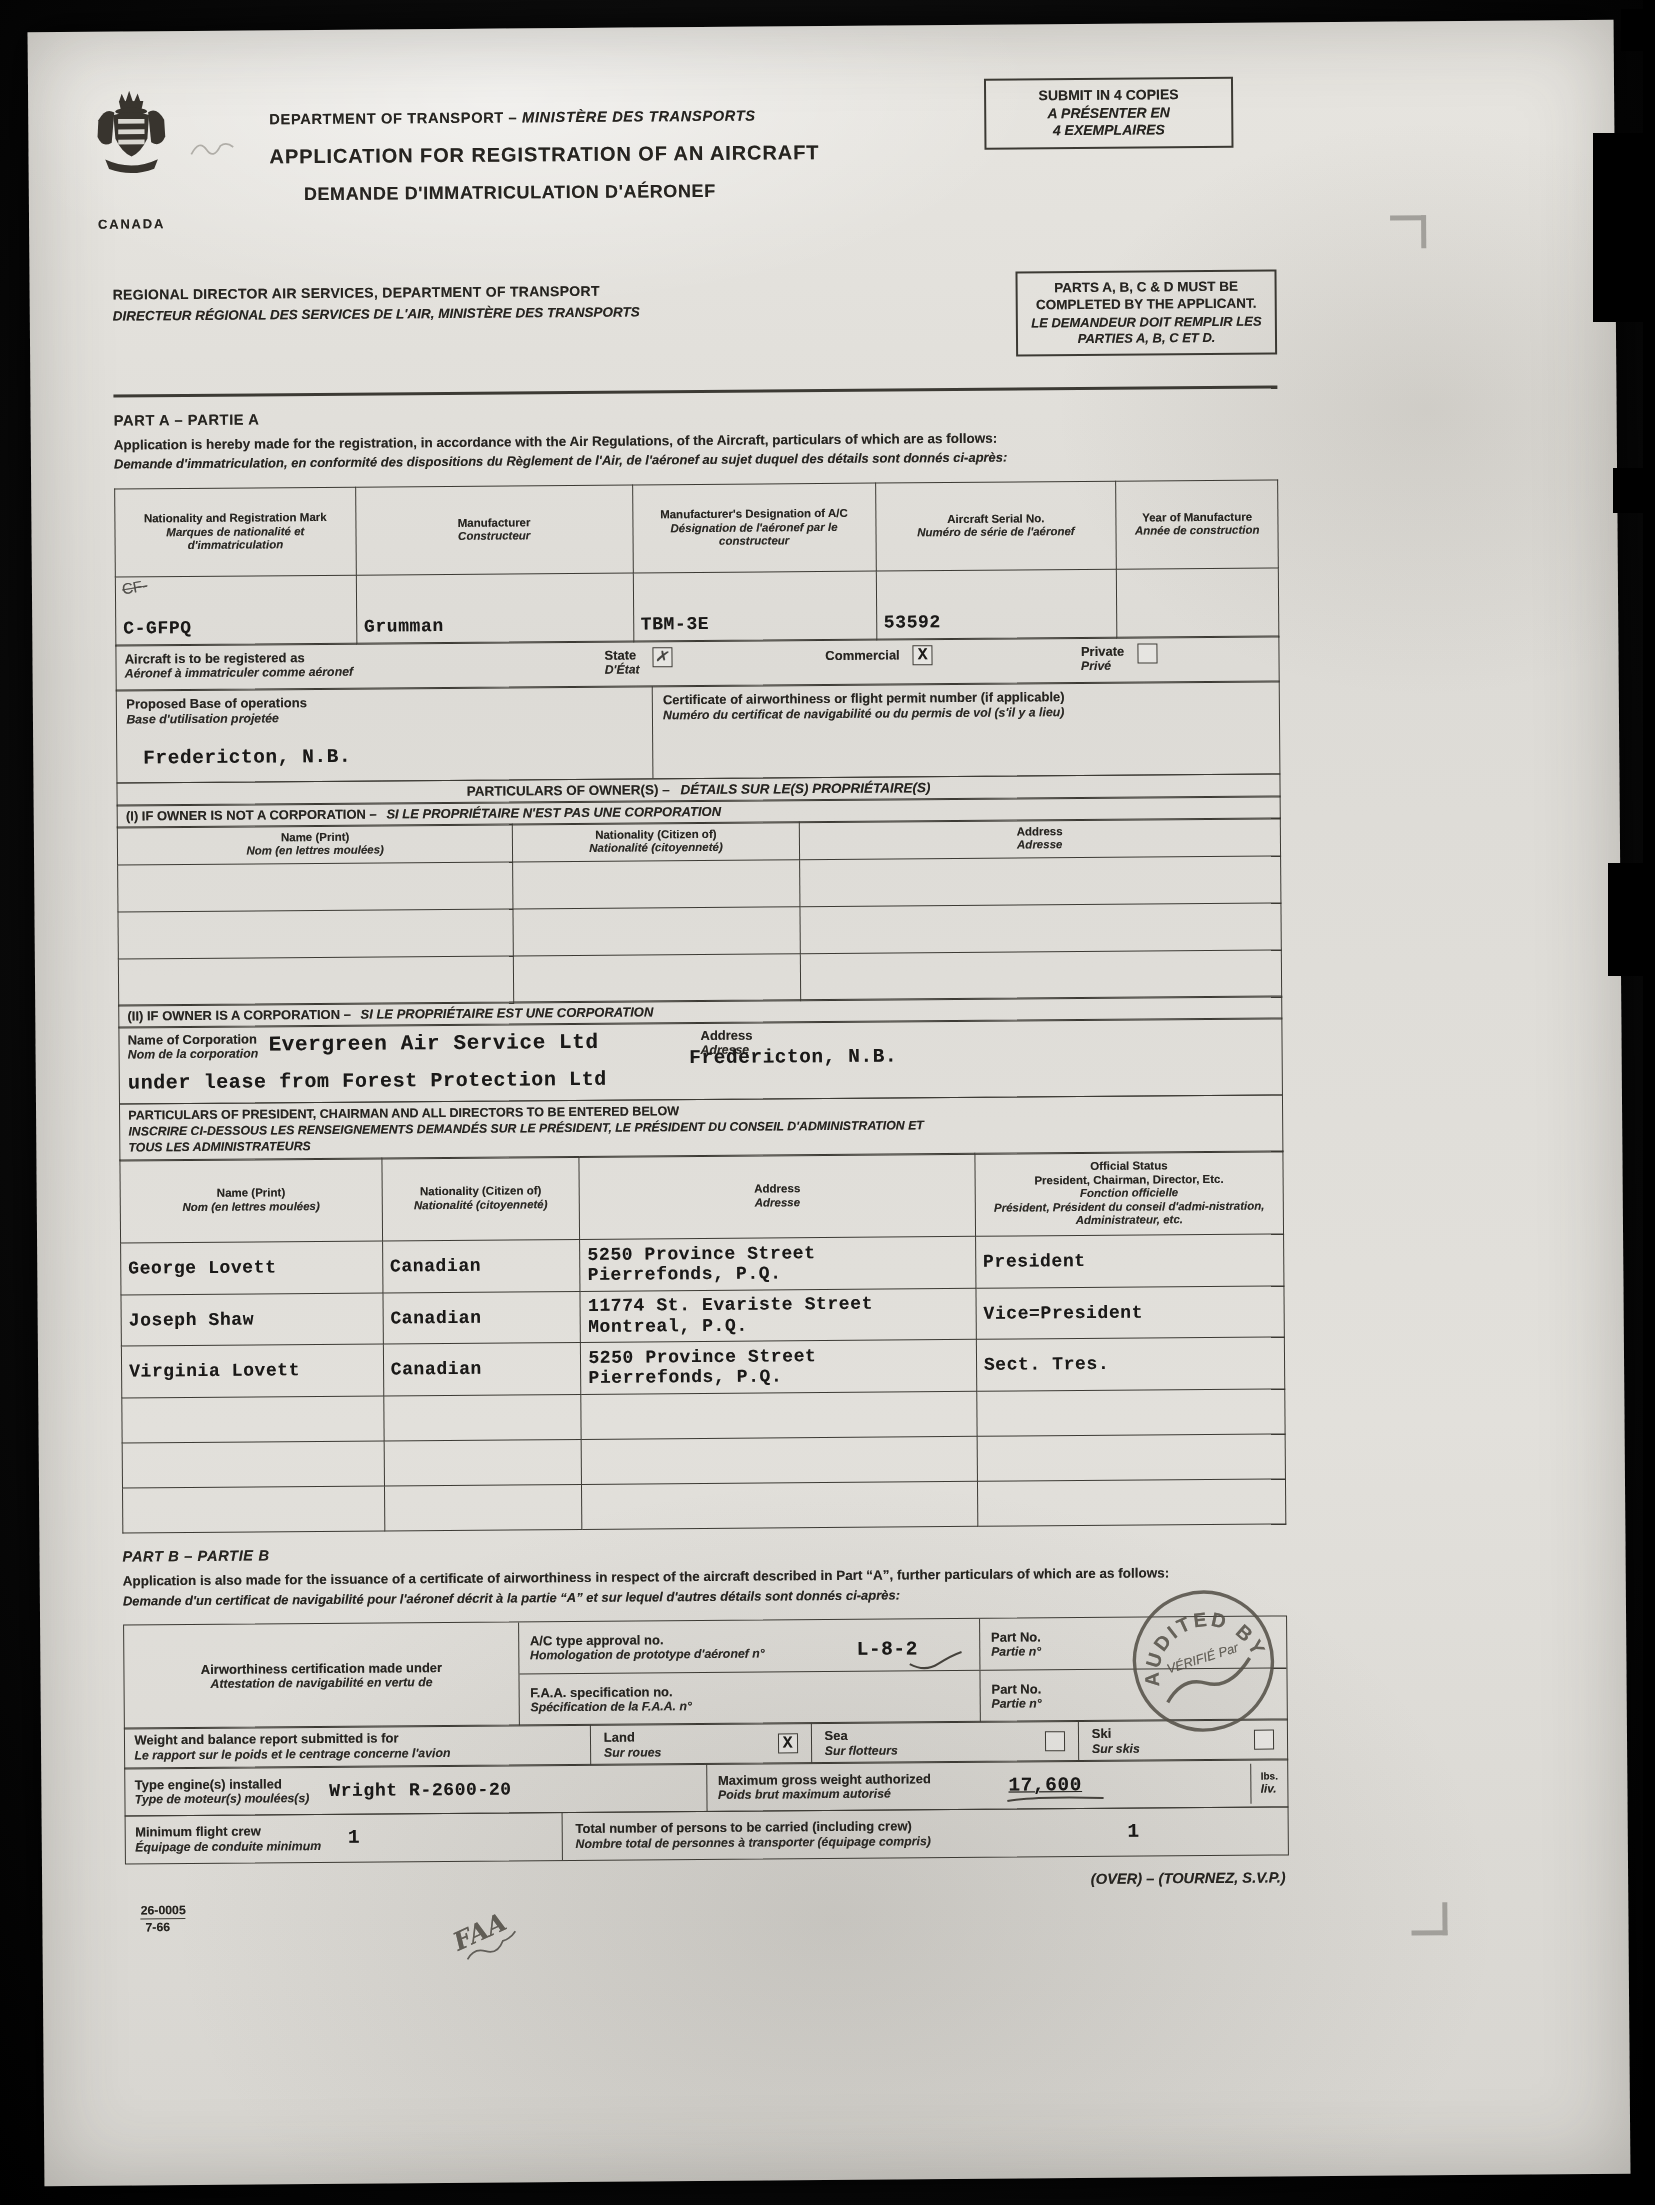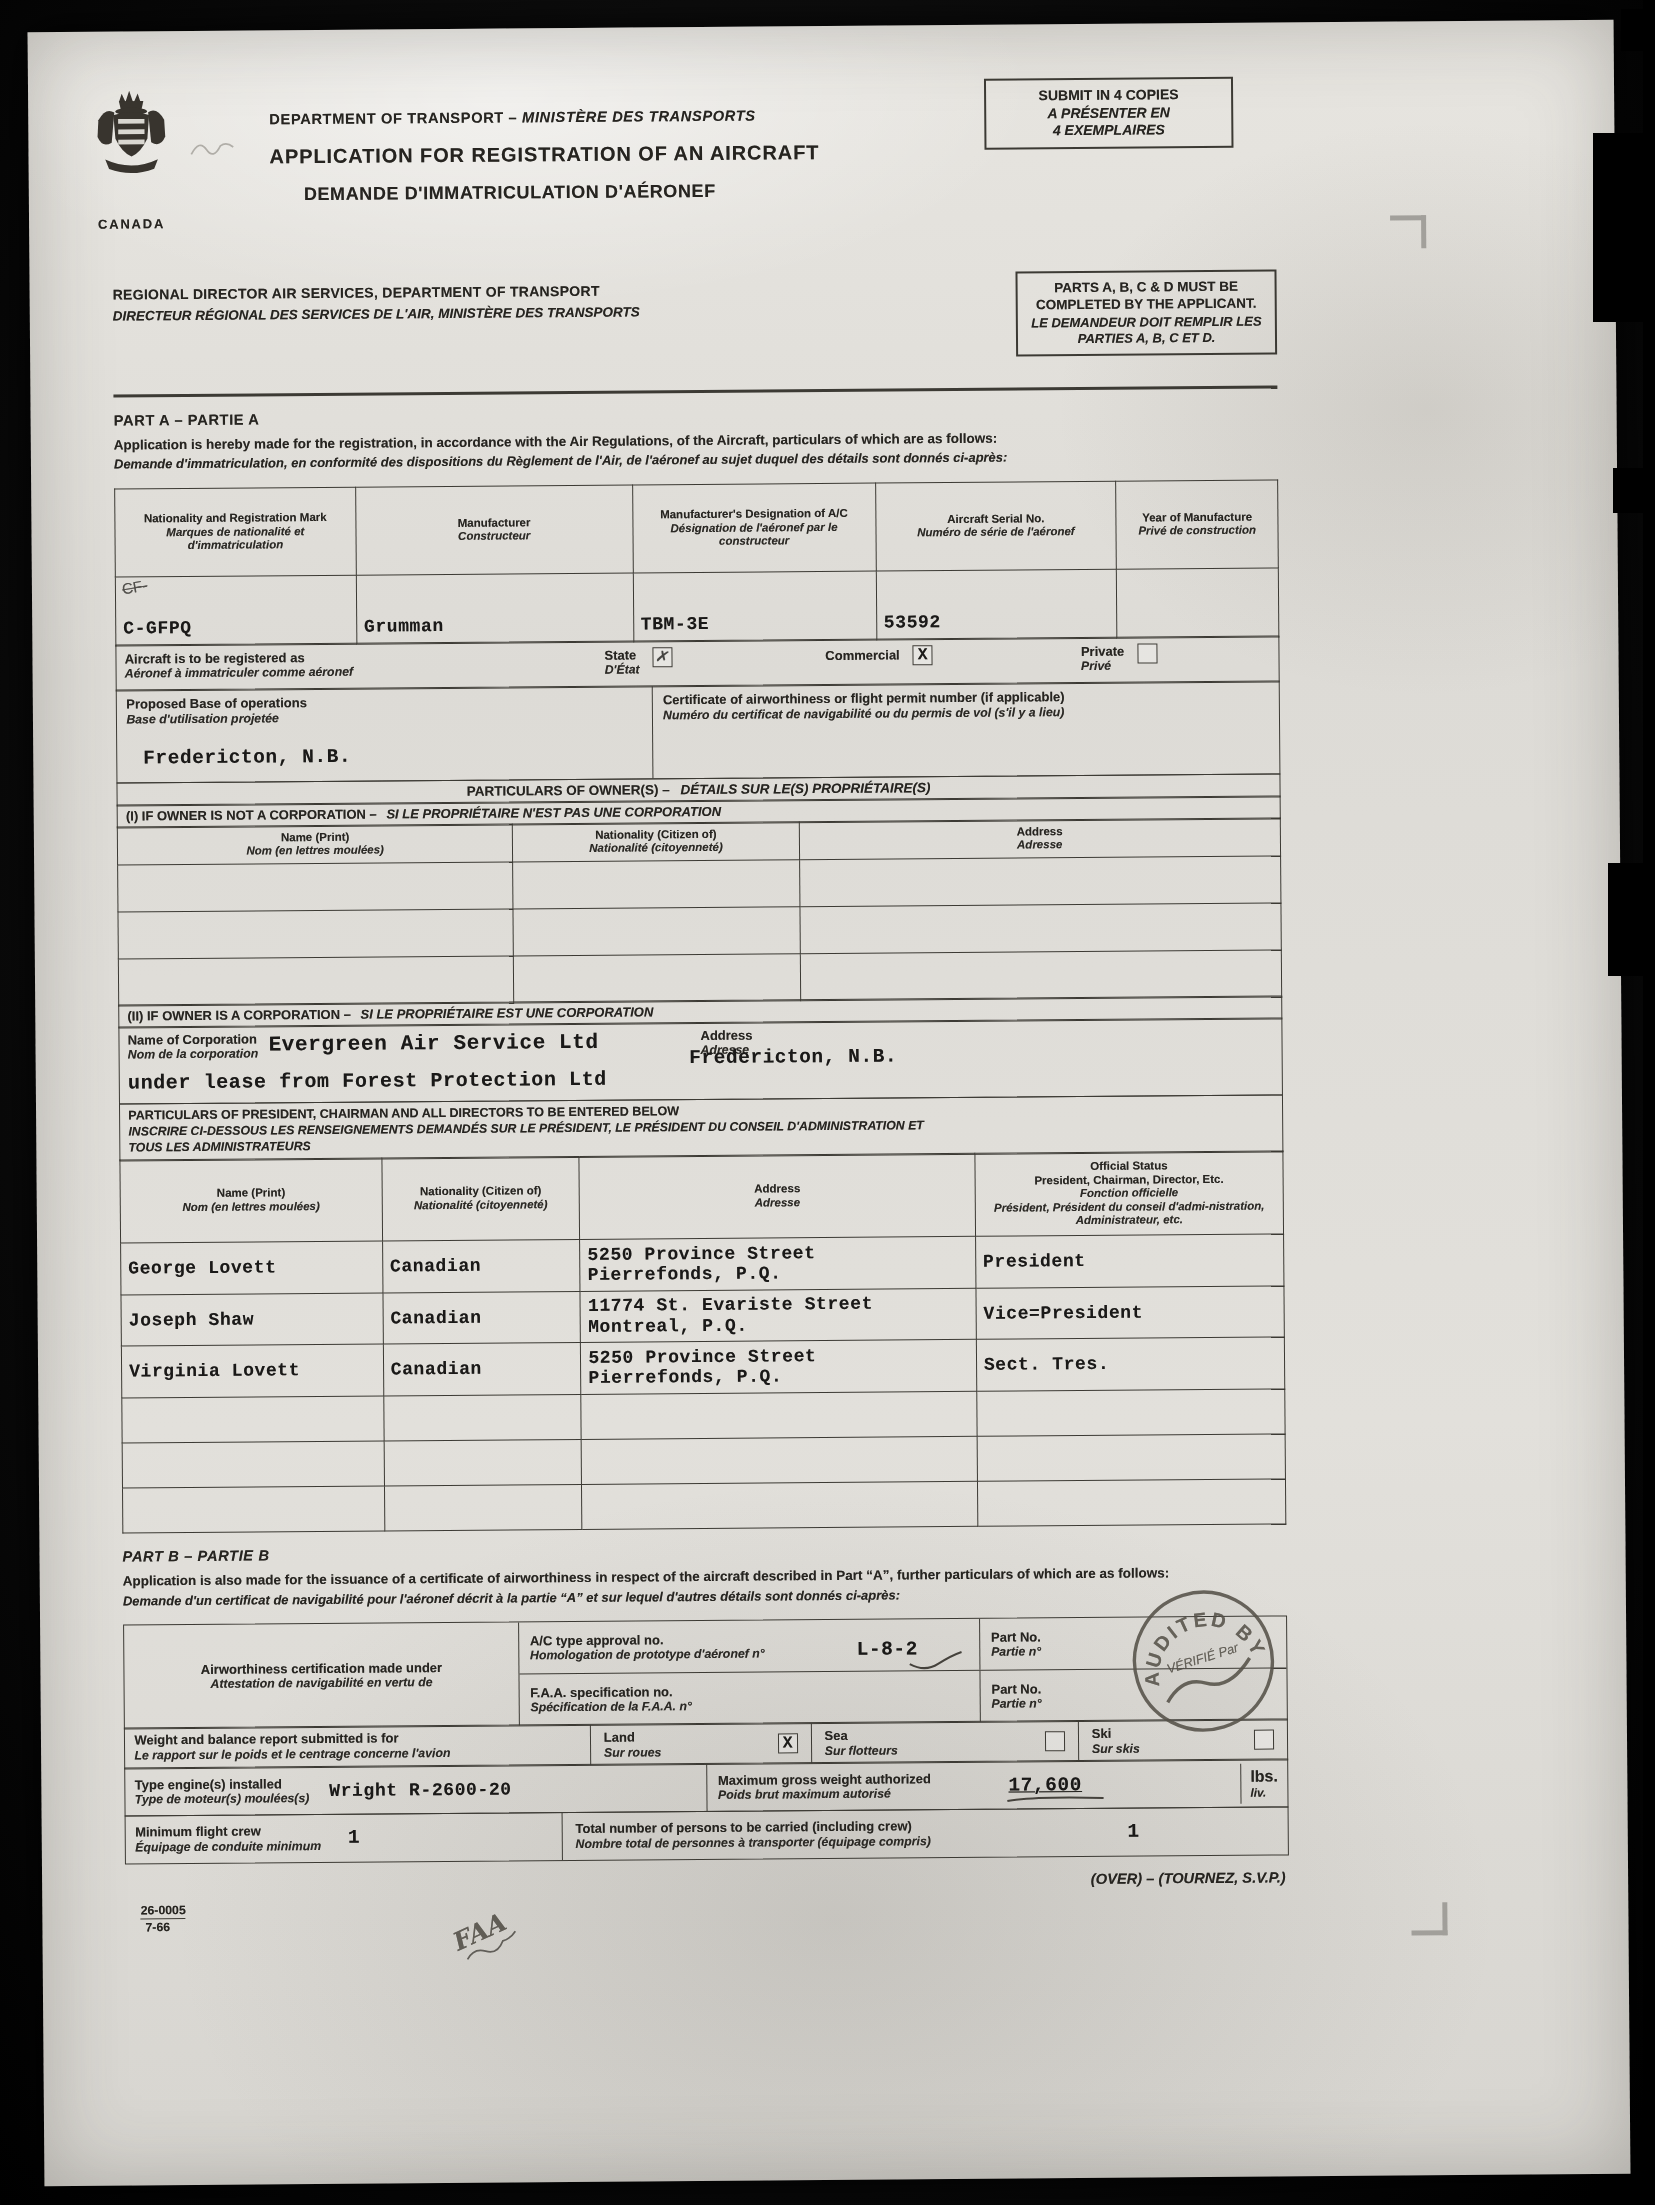--- a/index.html
+++ b/index.html
@@ -137,21 +137,21 @@
 
   .eng-row { display:flex; min-height:49px; }
   .eng-left { width:50%; display:flex; align-items:center; gap:20px; padding:4.7px 9.4px; }
   .eng-right { width:50%; border-left:1.8px solid #3c3a34; display:flex; align-items:center; padding:3.5px 0 3.5px 10.6px; }
   .mgw-lbls { width:50%; }
   .mgw-val { position:relative; margin-left:5.9px;text-decoration:underline; }
   .mgw-val .typed { font-size:19.4px; }
   .uline { position:absolute; left:-3.5px; bottom:-7px; }
   .units { margin-left:auto; border-left:1.8px solid #3c3a34; align-self:stretch; display:flex;
            flex-direction:column; justify-content:center; padding:0 9.4px; }
-  .units .u1 { font-weight:700; font-size:16px;text-align:center; }
+  .units .u1 { font-weight:700; font-size:10px;text-align:center; }
   .units .u2 { font-weight:700; font-size:11.8px; font-style:italic; }
 
   .crew-row { display:flex; min-height:49px; }
   .crew-left { width:37.5%; display:flex; align-items:center; gap:27px; padding:4.7px 9.4px; }
   .crew-right { flex:1; border-left:1.8px solid #3c3a34; display:flex; align-items:center; padding:4.7px 13px; }
   .crew-val { font-size:19.4px; }
   .total-val { margin-left:auto; margin-right:135px; font-size:19.4px; }
 
   .footer-zone { position:relative; height:141px; }
   .over-line { text-align:right; font-weight:800; font-style:italic; font-size:14.7px; margin-top:14px; padding-right:3.5px; }
@@ -254,21 +254,21 @@
           <th>
             <div class="lbl sm">Manufacturer's Designation of A/C</div>
             <div class="lbl-fr sm">Désignation de l'aéronef par le constructeur</div>
           </th>
           <th>
             <div class="lbl sm">Aircraft Serial No.</div>
             <div class="lbl-fr sm">Numéro de série de l'aéronef</div>
           </th>
           <th>
             <div class="lbl sm">Year of Manufacture</div>
-            <div class="lbl-fr sm">Privé de construction</div>
+            <div class="lbl-fr sm">Année de construction</div>
           </th>
         </tr>
         <tr>
           <td class="val">
             <span class="struck">CF-</span>
             <span class="typed">C-GFPQ</span>
           </td>
           <td class="val">
             <span class="typed">Grumman</span>
           </td>

